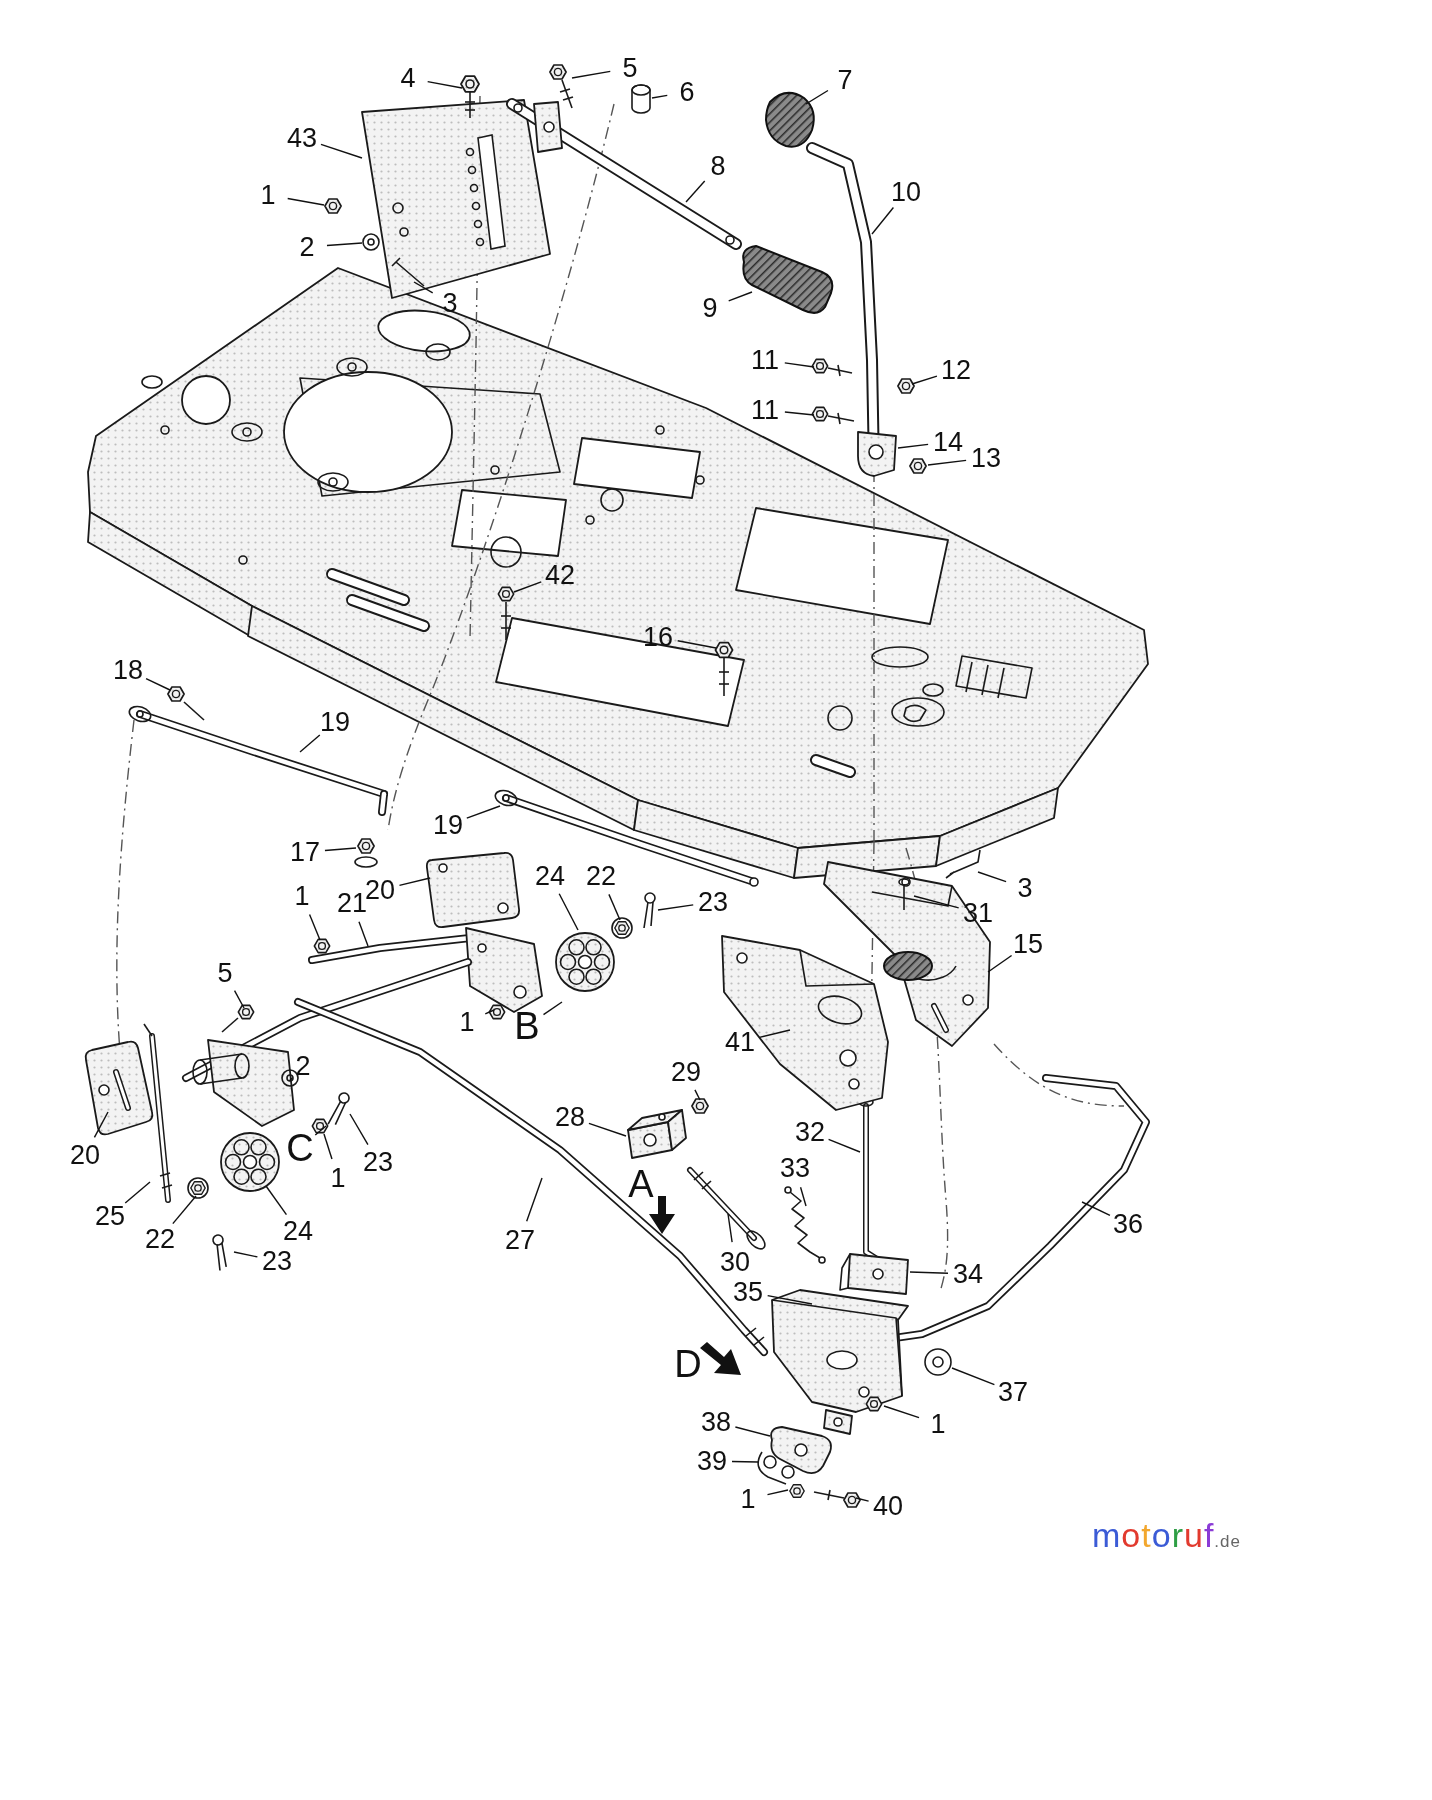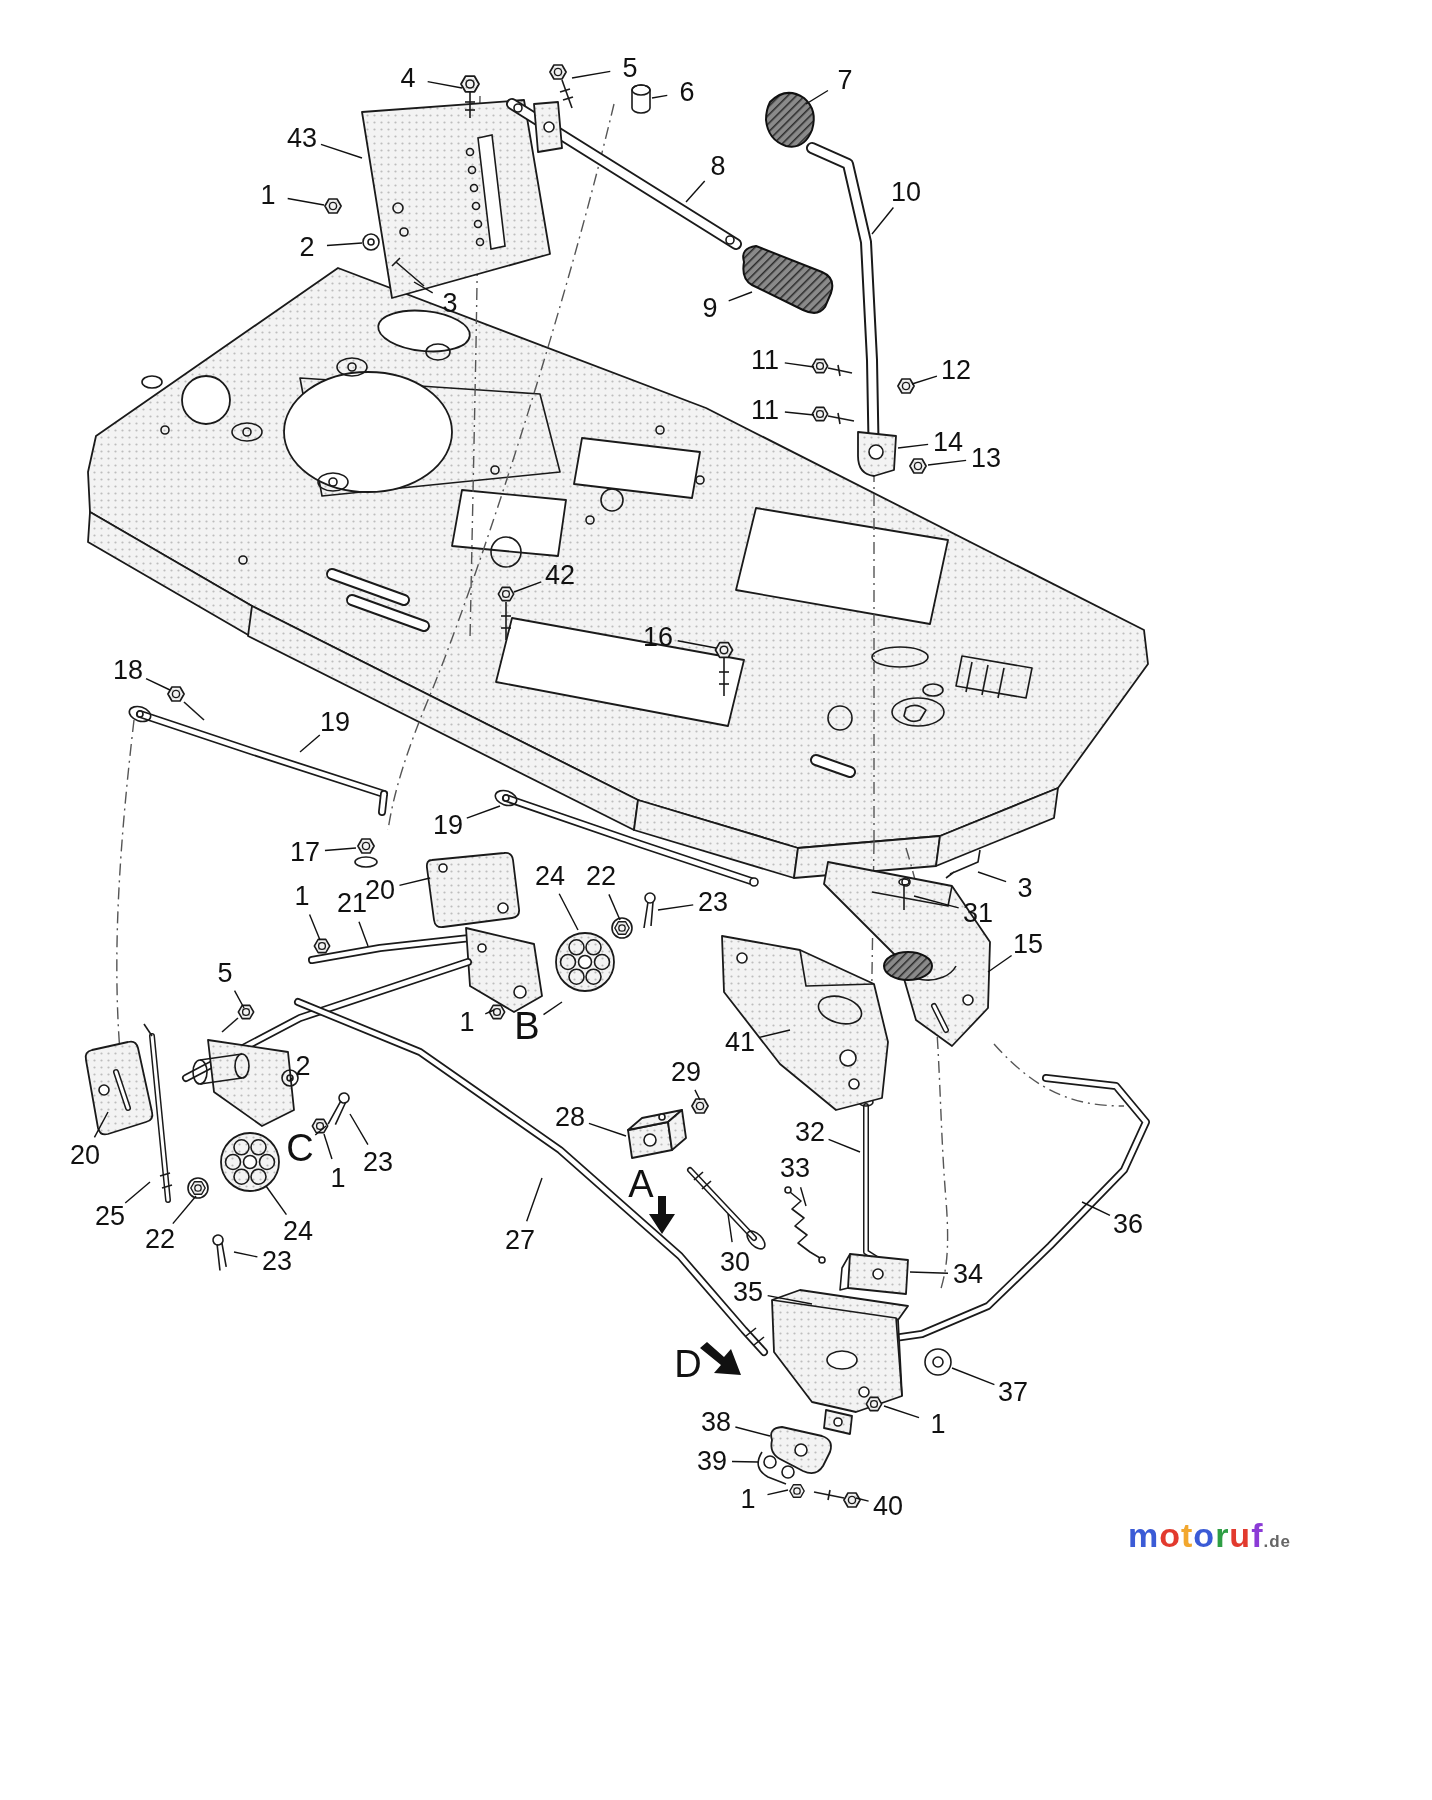--- a/index.html
+++ b/index.html
@@ -18,21 +18,21 @@
   .thin-i{fill:none;stroke:#ffffff;stroke-width:4.5;stroke-linecap:round;stroke-linejoin:round;}
   .wire-o{fill:none;stroke:#1a1a1a;stroke-width:6;stroke-linecap:round;stroke-linejoin:round;}
   .wire-i{fill:none;stroke:#ffffff;stroke-width:3;stroke-linecap:round;stroke-linejoin:round;}
   .dash{fill:none;stroke:#555;stroke-width:1.4;stroke-dasharray:12 5 2 5;}
   .leader{stroke:#111;stroke-width:1.4;}
   .callout{font-family:"Liberation Sans",sans-serif;font-size:27px;fill:#111;
            text-anchor:middle;dominant-baseline:central;}
   .letter{font-family:"Liberation Sans",sans-serif;font-size:38px;fill:#111;
           text-anchor:middle;dominant-baseline:central;}
   .arrow{fill:#111;stroke:none;}
-  #watermark{position:absolute;left:1128px;top:1516px;font-weight:700;
+  #watermark{position:absolute;left:1092px;top:1516px;font-weight:400;
              font-size:34px;letter-spacing:1px;white-space:nowrap;}
   #watermark .wm-suffix{font-size:17px;color:#666;}
 </style>
 </head>
 <body>
 
 <div id="stage">
 <svg id="diagram-svg" viewBox="0 0 1432 1800" width="1432" height="1800" xmlns="http://www.w3.org/2000/svg">
   <defs>
     <pattern id="dots" width="7" height="7" patternUnits="userSpaceOnUse">

